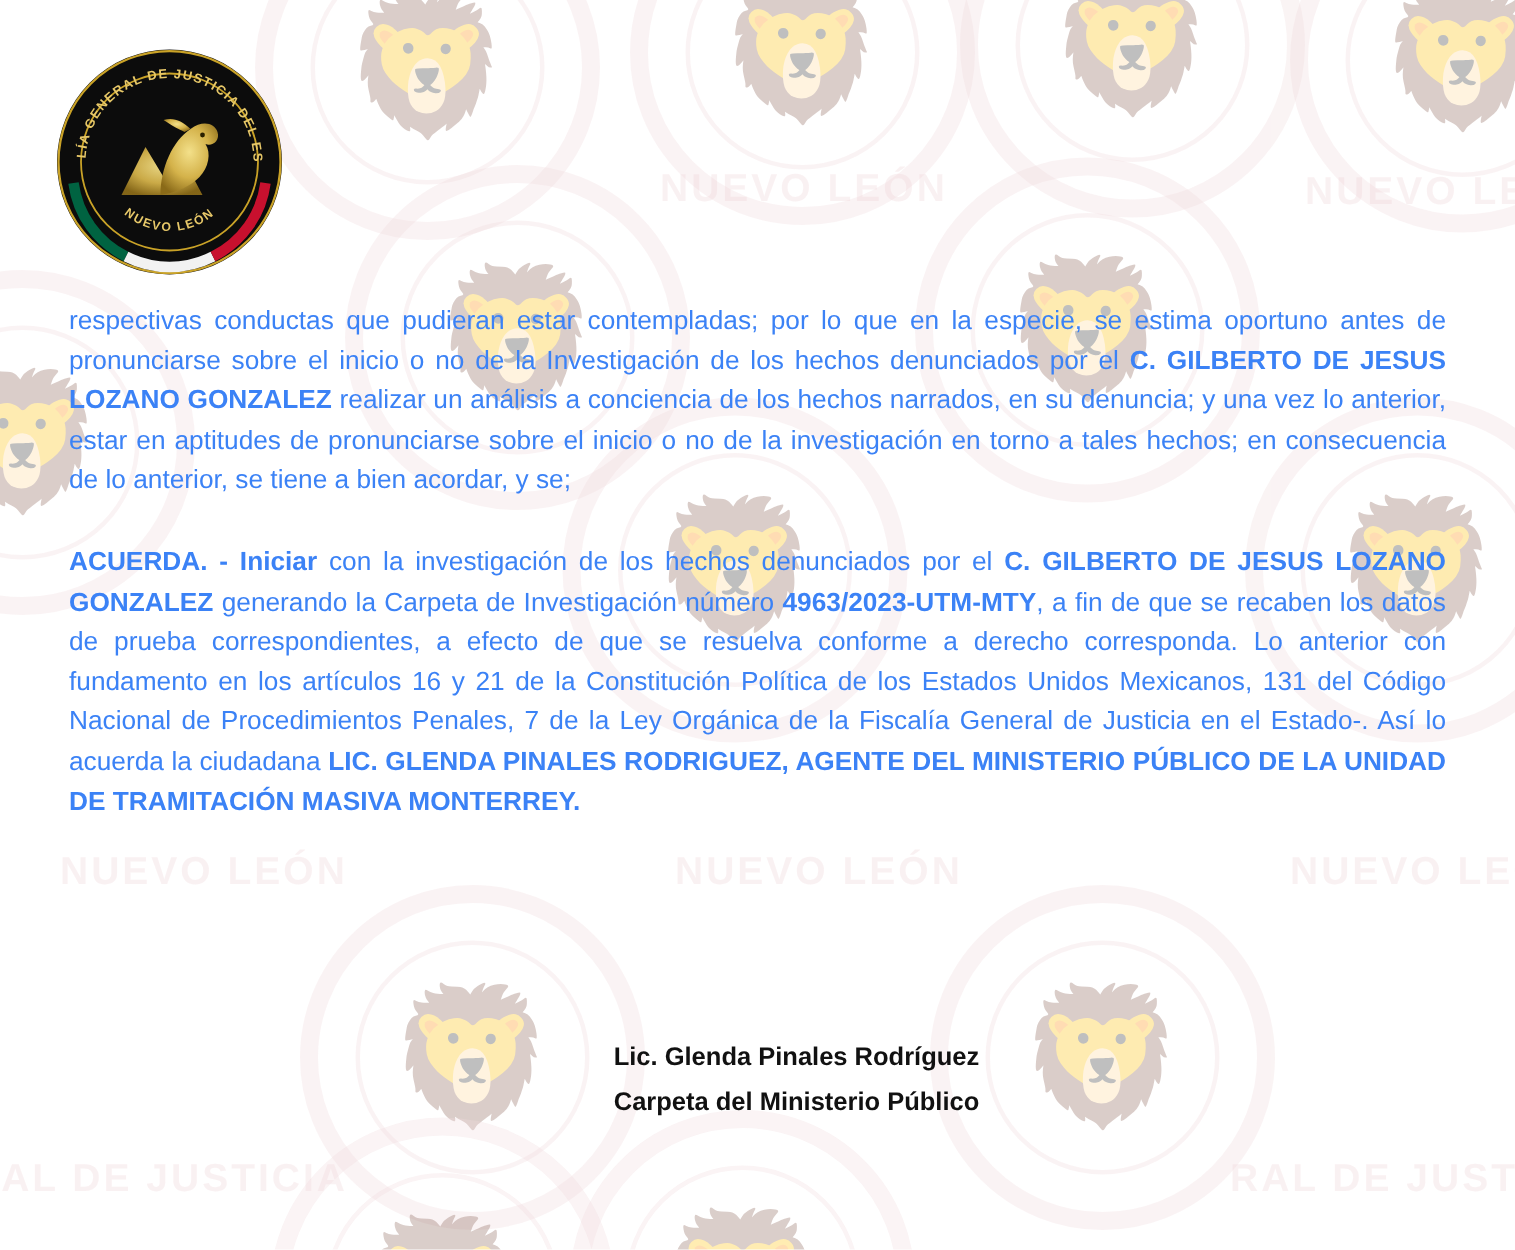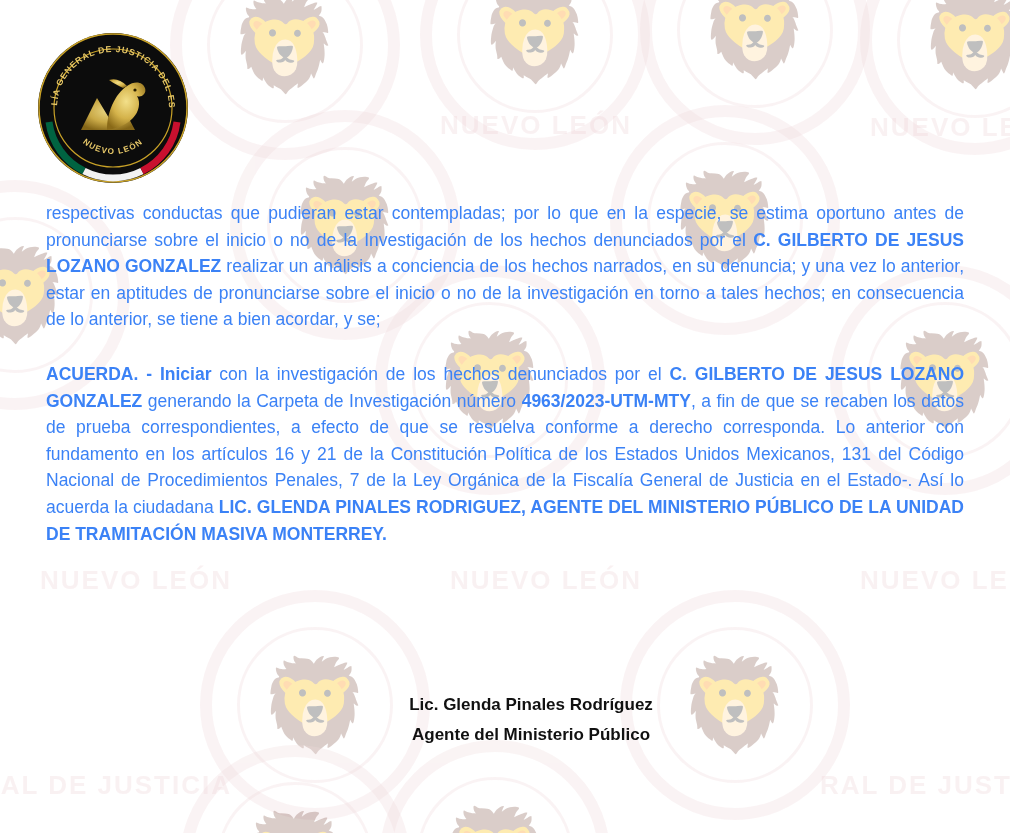--- a/index.html
+++ b/index.html
@@ -244,16 +244,16 @@
     </p>
 
     <p class="para">
       <span class="b">ACUERDA. - Iniciar</span><span> con la investigación de los hechos denunciados por el </span><span class="b">C. GILBERTO DE JESUS LOZANO GONZALEZ</span><span> generando la Carpeta de Investigación número </span><span class="b">4963/2023-UTM-MTY</span><span>, a fin de que se recaben los datos de prueba correspondientes, a efecto de que se resuelva conforme a derecho corresponda. Lo anterior con fundamento en los artículos 16 y 21 de la Constitución Política de los Estados Unidos Mexicanos, 131 del Código Nacional de Procedimientos Penales, 7 de la Ley Orgánica de la Fiscalía General de Justicia en el Estado-. Así lo acuerda la ciudadana </span><span class="b">LIC. GLENDA PINALES RODRIGUEZ, AGENTE DEL MINISTERIO PÚBLICO DE LA UNIDAD DE TRAMITACIÓN MASIVA MONTERREY.</span>
     </p>
 
   </div>
 
   <div class="signature">
     <div>Lic. Glenda Pinales Rodríguez</div>
-    <div>Agente del Ministerio Público</div>
+    <div>Carpeta del Ministerio Público</div>
   </div>
 
 </div>
 
 </body></html>

